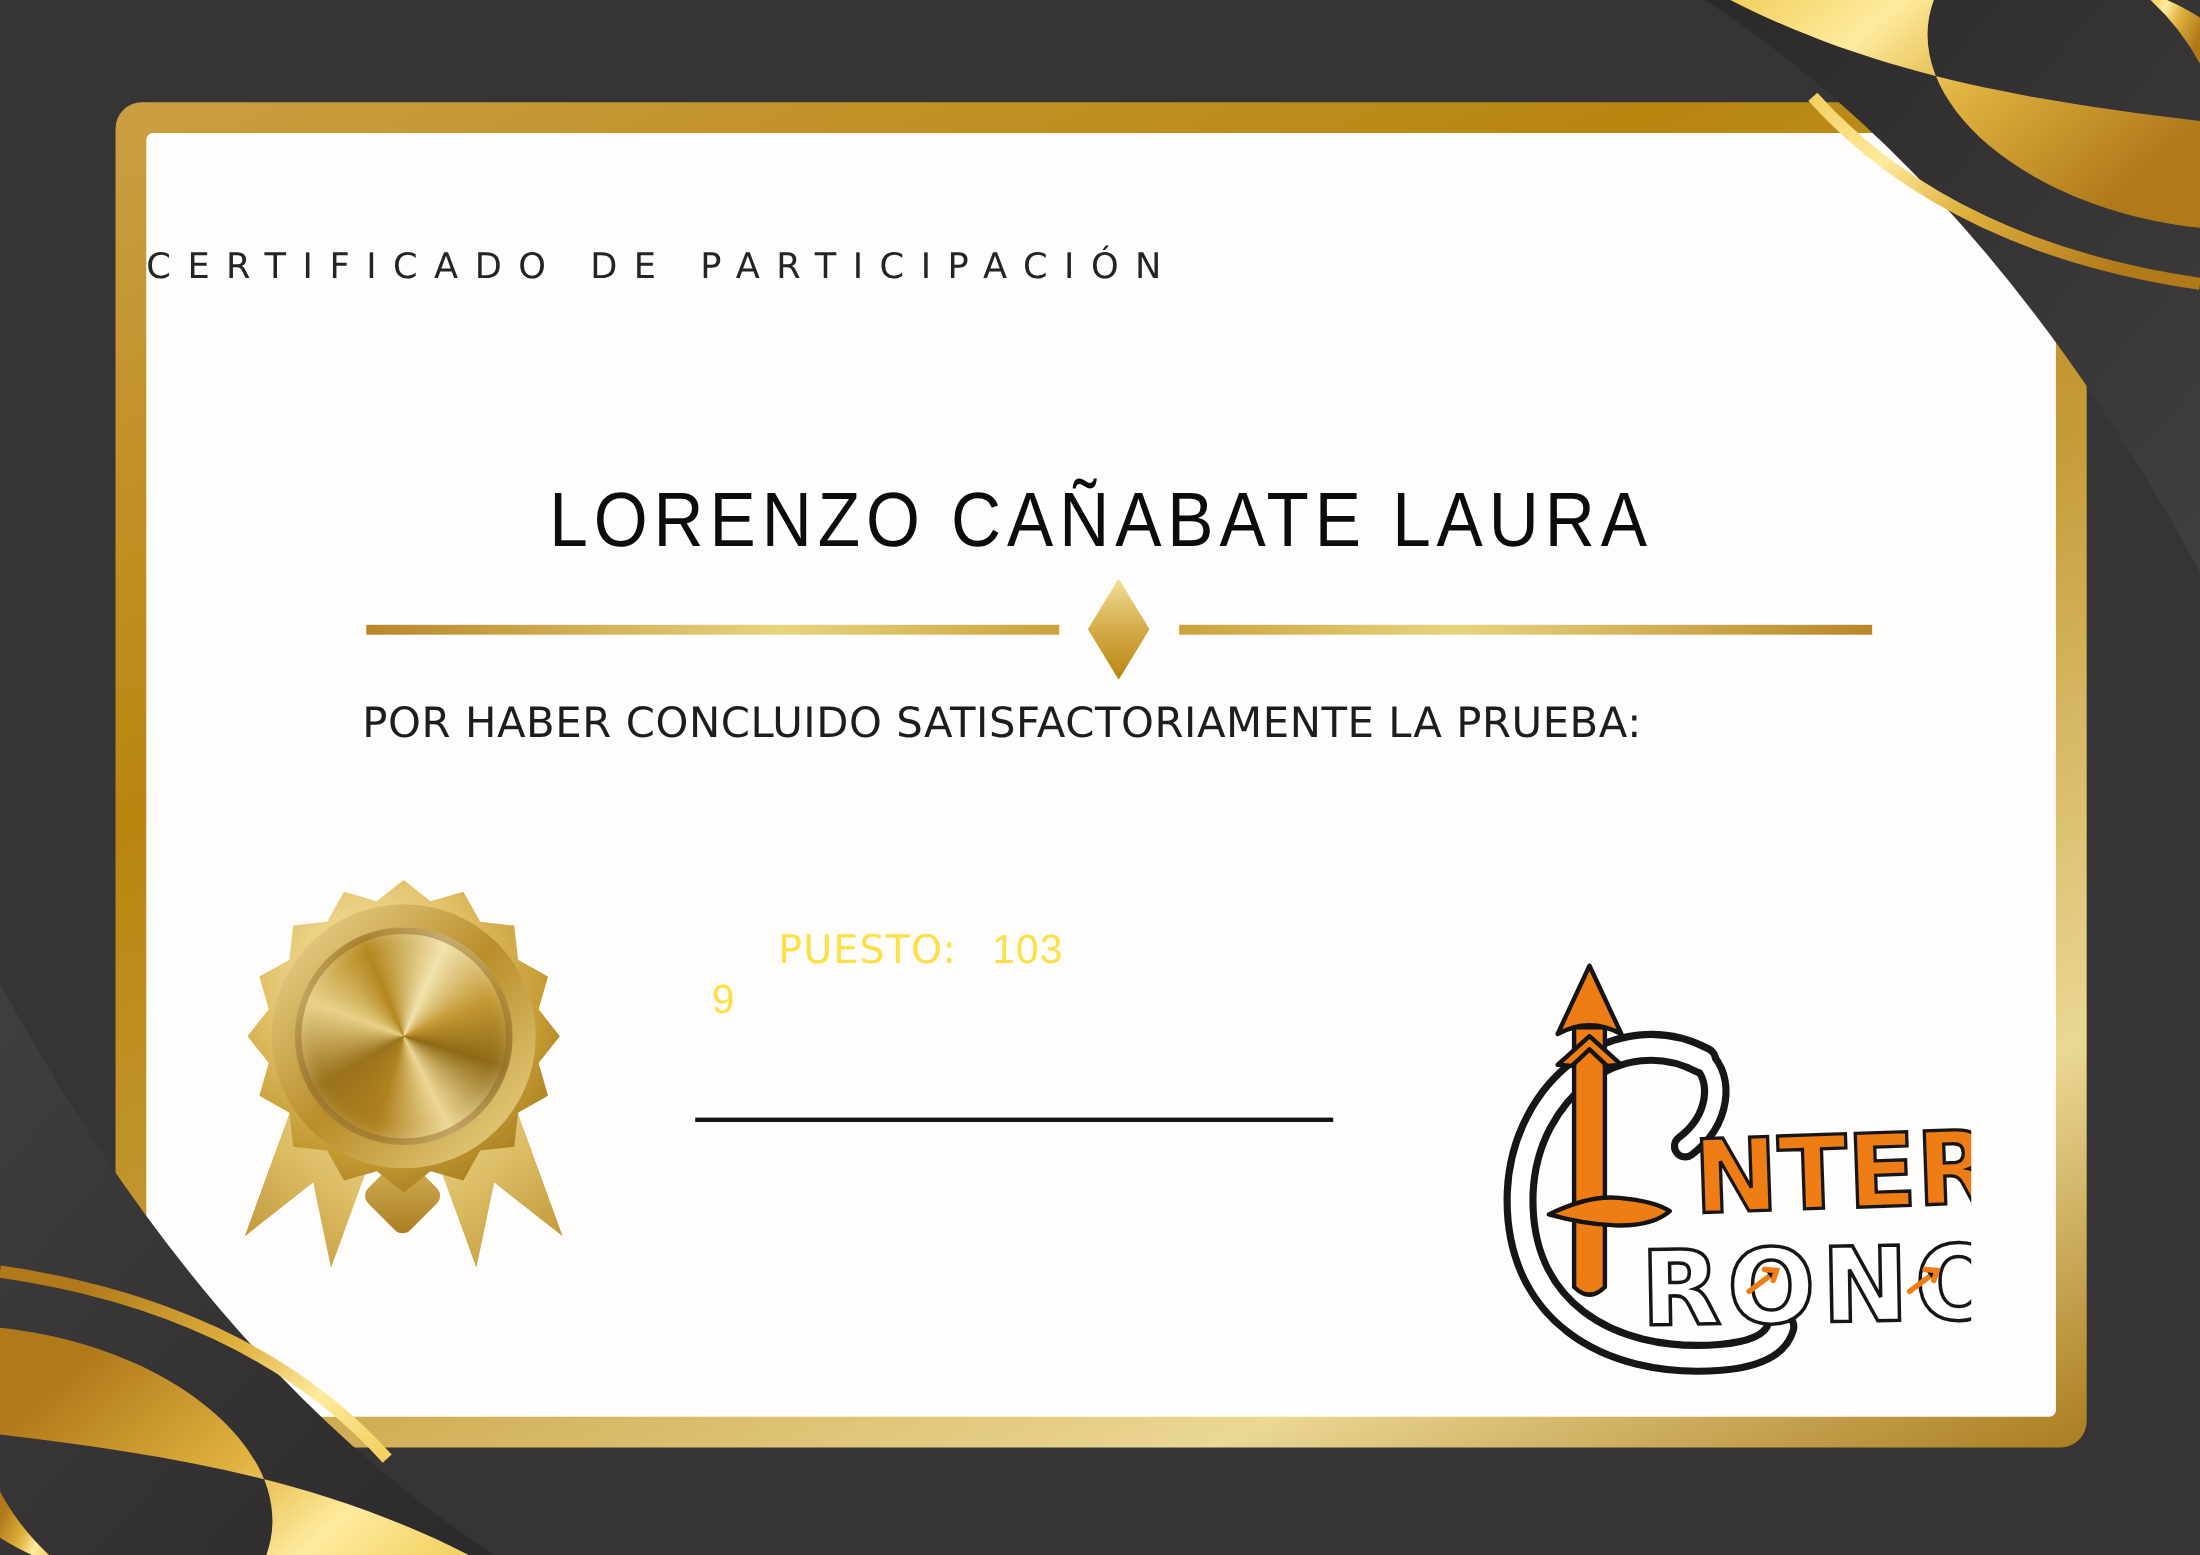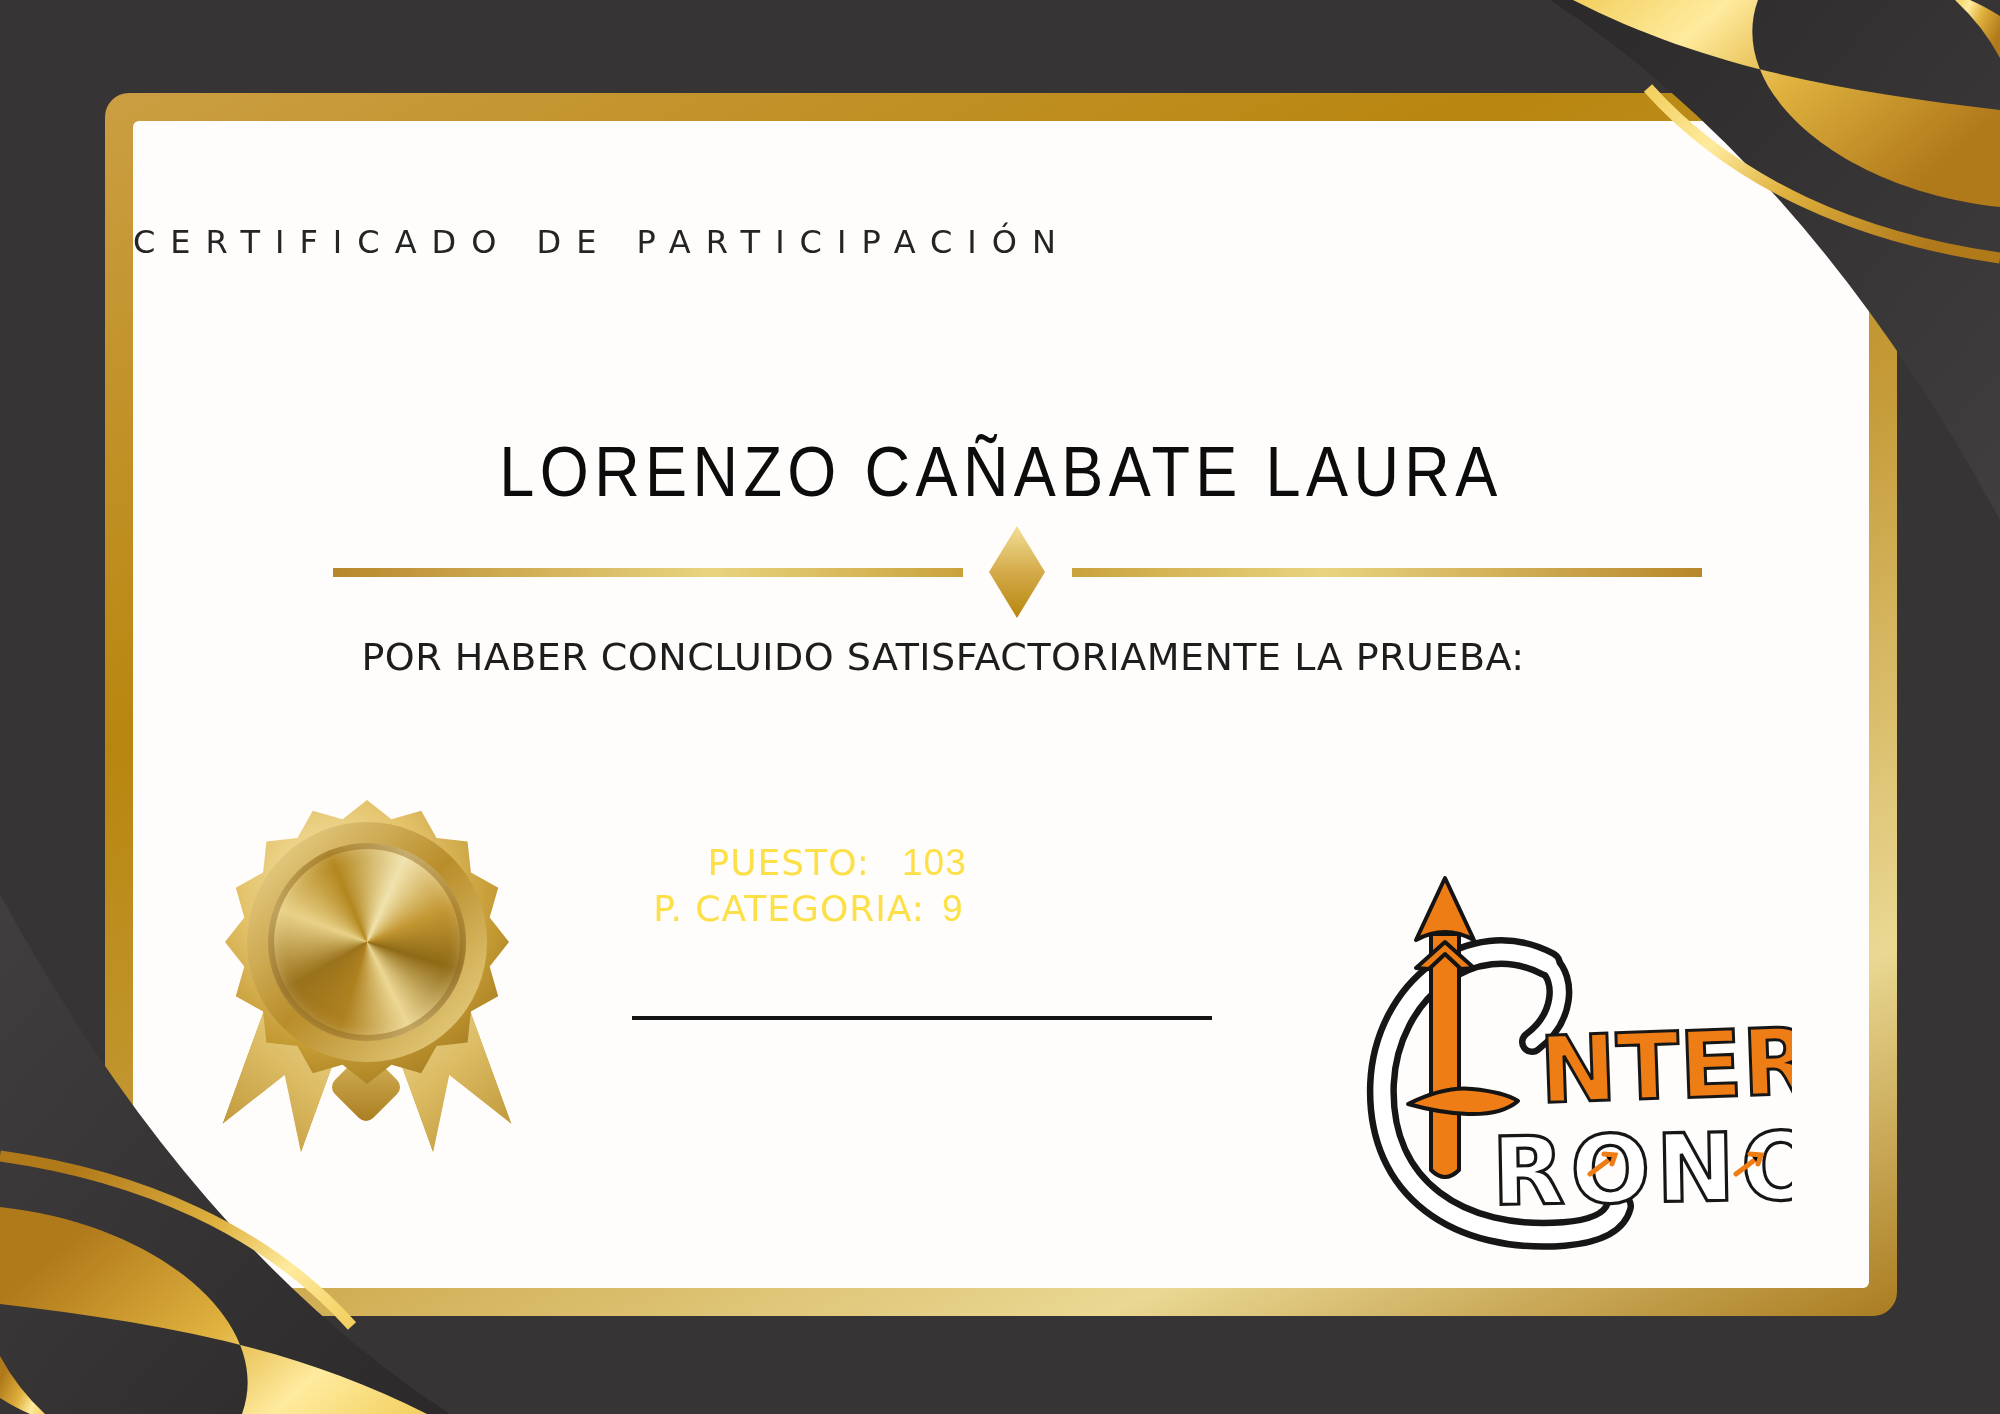--- a/index.html
+++ b/index.html
@@ -17,21 +17,21 @@
   
   .content{position:absolute;inset:0;z-index:3;}
   .c-title{position:absolute;left:133px;width:1736px;top:226px;text-align:left;
            font-family:"DejaVu Sans",sans-serif;font-size:32px;font-weight:400;color:#242424;
            letter-spacing:15px;line-height:32px;}
   .c-name{position:absolute;left:133px;width:1736px;top:437px;text-align:center;
           font-size:70px;font-weight:400;color:#0c0c0c;letter-spacing:6px;line-height:70px;
           transform:scaleX(0.9);}
   .c-statement{position:absolute;left:133px;width:1556px;top:634px;text-align:center;
                font-family:"DejaVu Sans",sans-serif;font-size:38px;color:#1d1d1d;letter-spacing:0.5px;
-               line-height:46px;padding-left:32px;}
+               line-height:46px;}
   
   .div-seg{position:absolute;top:568px;height:9px;z-index:3;}
   .div-left{left:333px;width:630px;background:linear-gradient(90deg,#b8872b,#e8d47f 60%,#caa23c);}
   .div-right{left:1072px;width:630px;background:linear-gradient(270deg,#b8872b,#e8d47f 60%,#caa23c);}
   .div-diamond{position:absolute;left:989px;top:526px;width:56px;height:92px;z-index:3;
                clip-path:polygon(50% 0,100% 50%,50% 100%,0 50%);
                background:linear-gradient(180deg,#f2df96,#d4ab4a 50%,#b8860f);}
   
   .fields{position:absolute;left:630px;top:842px;width:582px;z-index:3;color:#fde047;}
   .frow{display:flex;align-items:baseline;height:46px;}
@@ -82,21 +82,20 @@
     <div class="div-diamond"></div>
 
     <div class="c-statement">POR HABER CONCLUIDO SATISFACTORIAMENTE LA PRUEBA:</div>
 
     <div class="fields">
       <div class="frow">
         <span class="lab">PUESTO:</span>
         <span class="val">103</span>
       </div>
       <div class="frow frow3">
-        <span class="lab">P. CATEGORIA:</span>
         <span class="val">9</span>
       </div>
       <div class="fline"></div>
     </div>
 
     <div class="medal">
       <div class="ribbon ribbon-l"></div>
       <div class="ribbon ribbon-r"></div>
       <div class="medal-tab"></div>
       <div class="medal-burst"></div>

